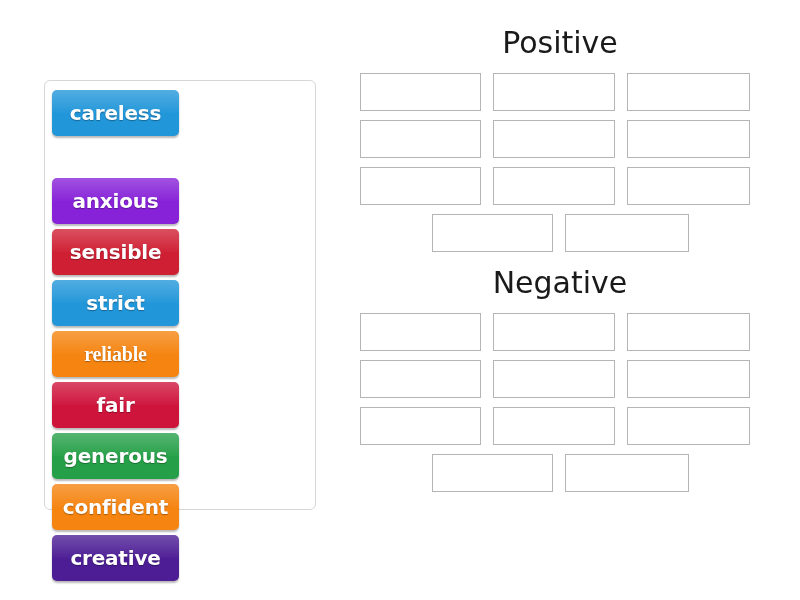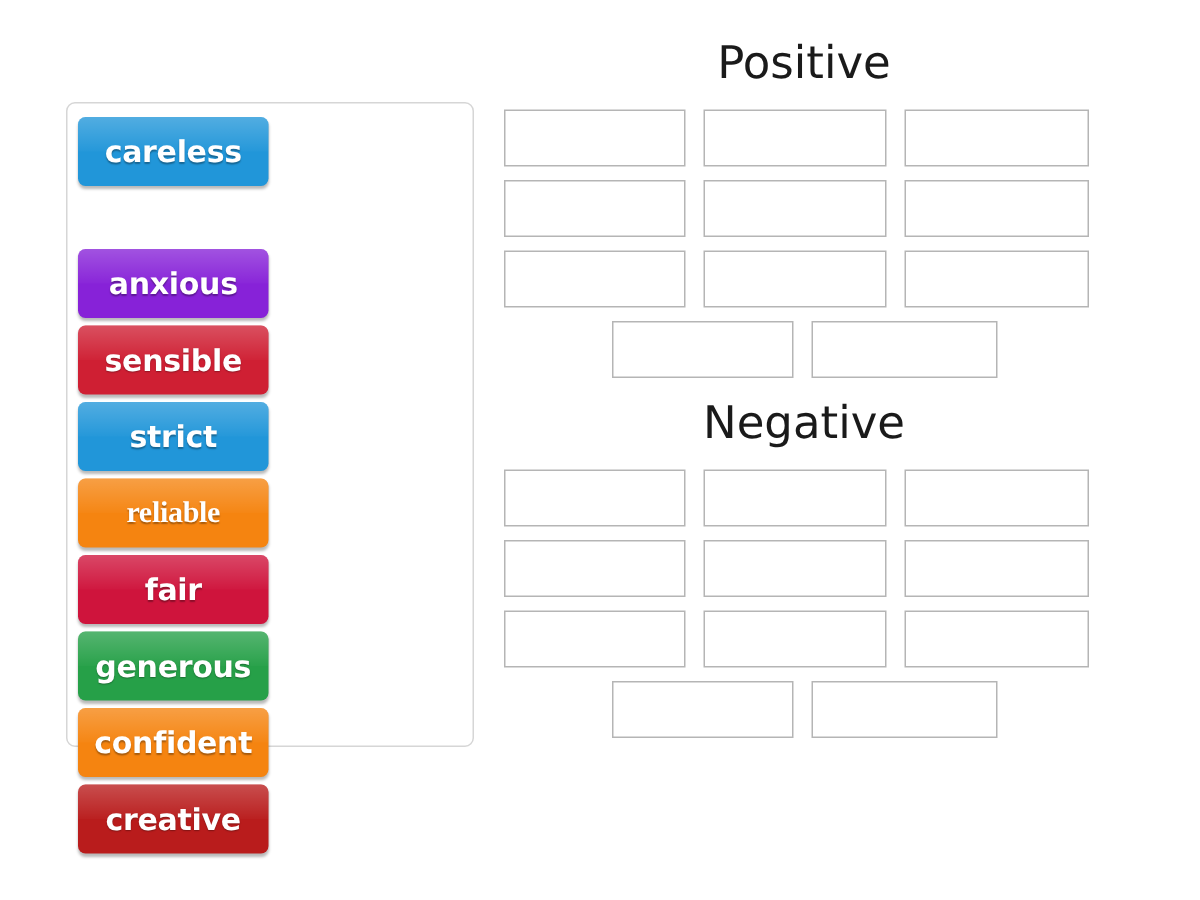--- a/index.html
+++ b/index.html
@@ -12,21 +12,21 @@
     background: #ffffff;
     font-family: "DejaVu Sans", sans-serif;
     overflow: hidden;
     position: relative;
   }
 
   
   #word-bank {
     position: absolute;
     left: 44px;
-    top: 68px;
+    top: 80px;
     width: 272px;
     height: 430px;
     box-sizing: border-box;
     background: #ffffff;
     border: 1px solid #d6d6d6;
     border-radius: 6px;
     padding: 6px 5px;
     box-sizing: border-box;
   }
   .tile-grid {
@@ -63,21 +63,21 @@
     font-size: 20px;
     font-weight: bold;
     letter-spacing: -0.2px;
     text-shadow: 0 1px 1px rgba(0,0,0,0.32);
     white-space: nowrap;
   }
 
   
   #drop-area {
     position: absolute;
-    left: 336px;
+    left: 360px;
     top: 26px;
     width: 400px;
   }
   .zone {
     margin-bottom: 14px;
   }
   .zone-title {
     text-align: center;
     font-size: 30px;
     font-weight: normal;
@@ -130,21 +130,21 @@
       </div>
       <div class="tile" style="background: rgb(207, 20, 60);">
         <span class="tile-label">fair</span>
       </div>
       <div class="tile" style="background: rgb(38, 160, 72);">
         <span class="tile-label">generous</span>
       </div>
       <div class="tile" style="background: rgb(245, 132, 16);">
         <span class="tile-label">confident</span>
       </div>
-      <div class="tile" style="background: #b91c1c;">
+      <div class="tile" style="background: #4c1d95;">
         <span class="tile-label">creative</span>
       </div>
     </div>
 </div>
 
 <div id="drop-area">
     <div class="zone">
       <div class="zone-title">Positive</div>
       <div class="slot-row">
         <div class="slot w1"></div>

